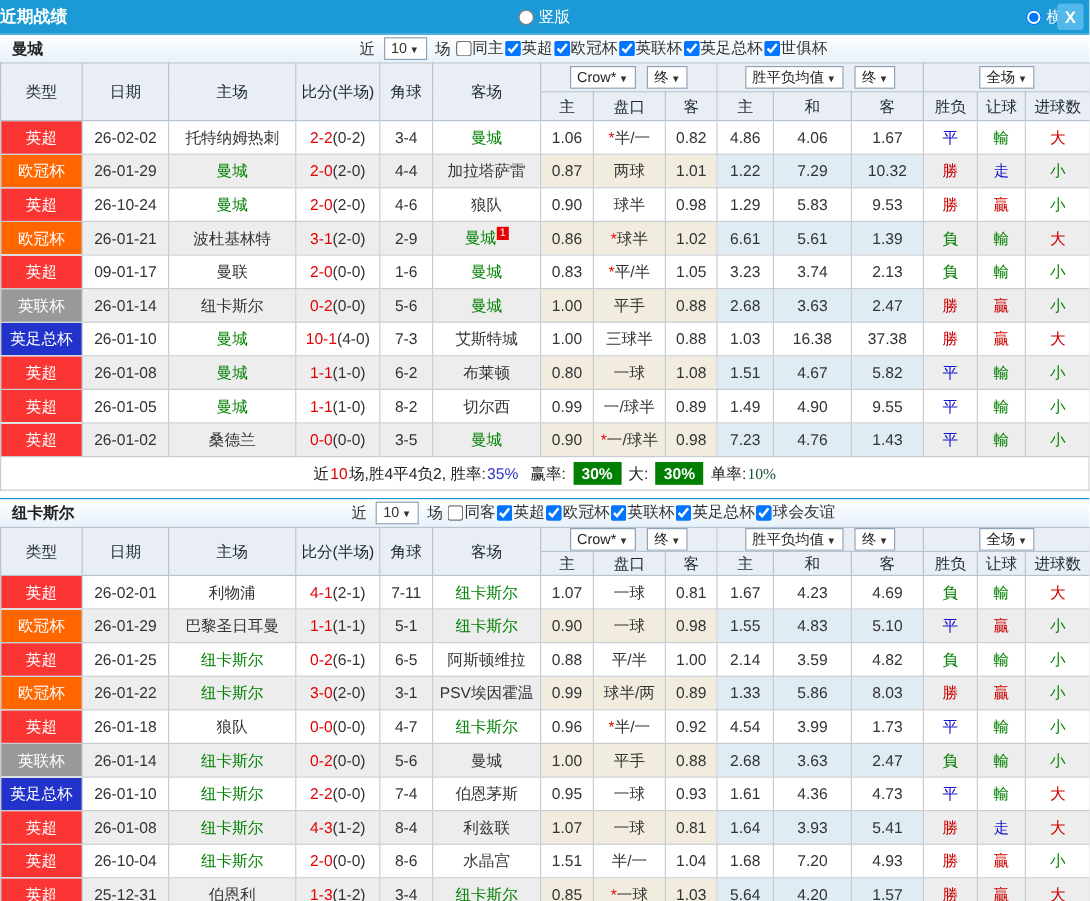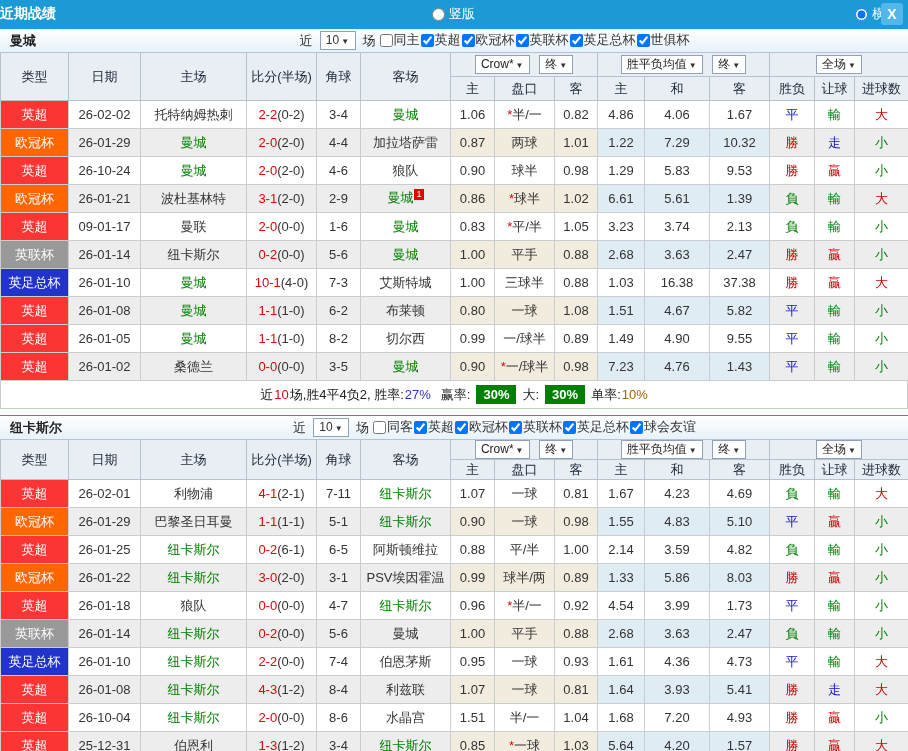--- a/index.html
+++ b/index.html
@@ -66,21 +66,21 @@
     display:inline-block;background:#e60000;color:#fff;font-size:9px;line-height:11px;
     padding:0 2px;vertical-align:super;margin-left:1px;
   }
   
   .summary{
     box-sizing:border-box;height:28px;border:1px solid #c9ccd1;border-top:none;
     display:flex;align-items:center;justify-content:center;font-size:13px;color:#222;gap:1px;
   }
   .c-red{color:#e60000;}
   .c-blue{color:#3333cc;}
-  .c-green{color:#a16207;}
+  .c-green{color:#14532d;font-family:Liberation Serif, serif;}
   .pctbadge{background:#008000;color:#fff;font-weight:bold;padding:2px 7px;margin:0 5px;}
   .gap{height:6px;}
 </style>
 </head>
 <body>
 
 <div class="topbar" style="background: linear-gradient(rgb(27, 154, 213), rgb(27, 154, 213));">
   <span class="title">近期战绩</span>
   <label>
     <input type="radio" name="layout" style="">
@@ -344,21 +344,21 @@
         <td style="color: rgb(0, 128, 0);">輸</td>
         <td style="color: rgb(0, 128, 0);">小</td>
       </tr>
     </tbody>
 </table>
 
 <div class="summary">
   <span>近</span>
     <span class="c-red">10</span>
     <span>场,胜4平4负2, 胜率:</span>
-    <span class="c-blue">27%</span>
+    <span class="c-blue">35%</span>
   <span style="width:8px"></span>
   <span>赢率:</span>
     <span class="pctbadge" style="background: rgb(0, 128, 0);">30%</span>
   <span>大:</span>
     <span class="pctbadge" style="background: rgb(0, 128, 0);">30%</span>
   <span>单率:</span>
     <span class="c-green">10%</span>
 </div>
 
 <div class="gap"></div>

